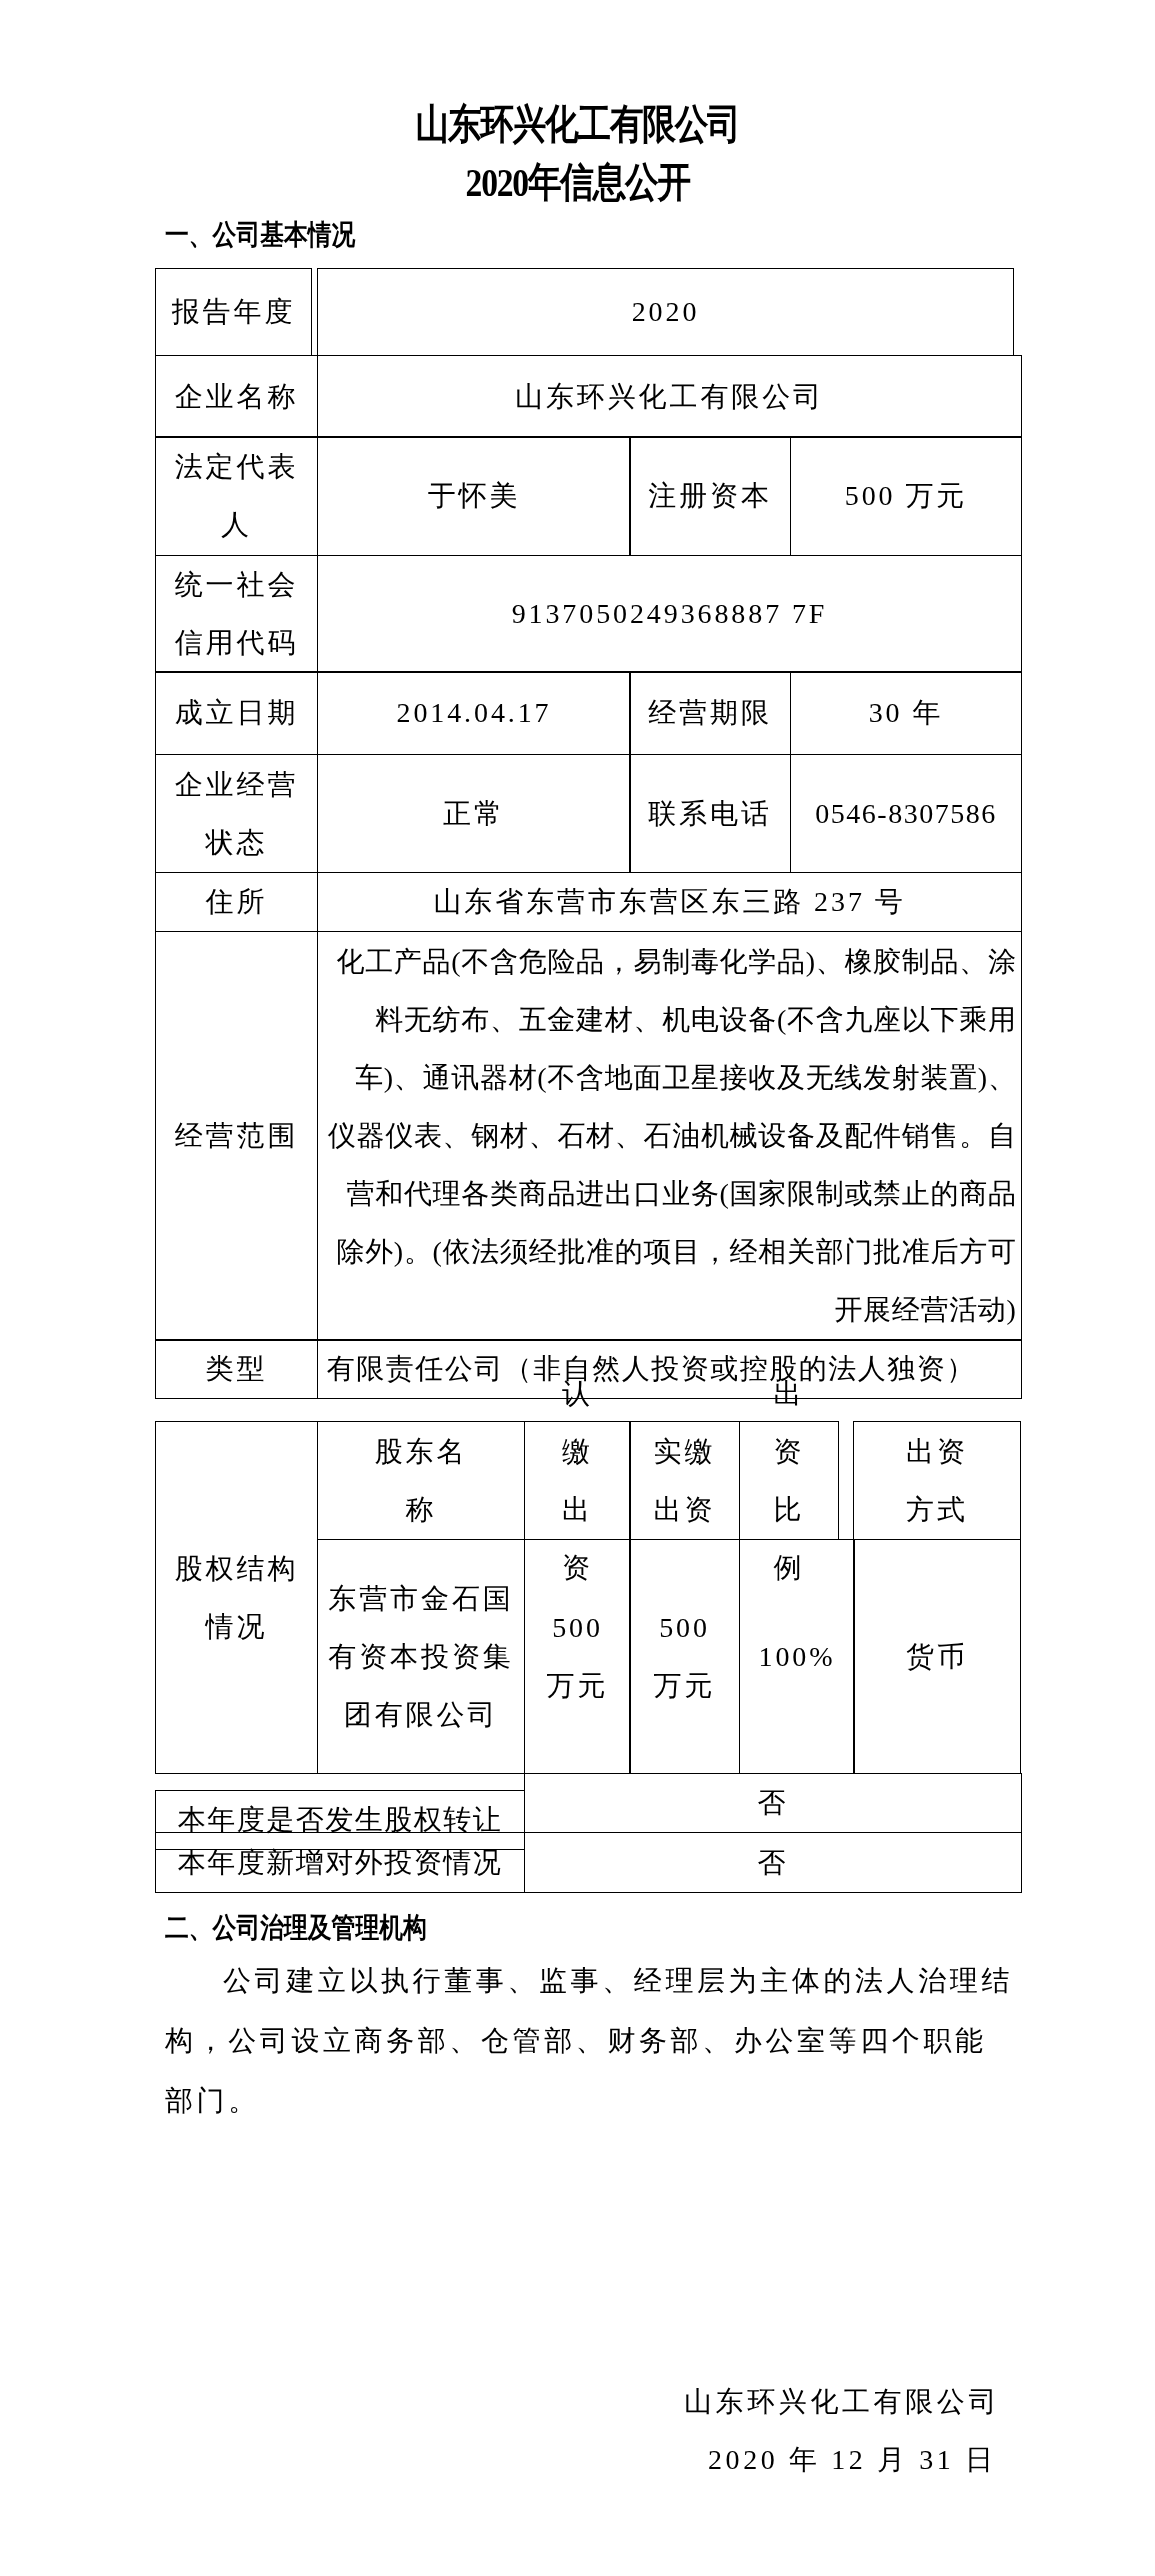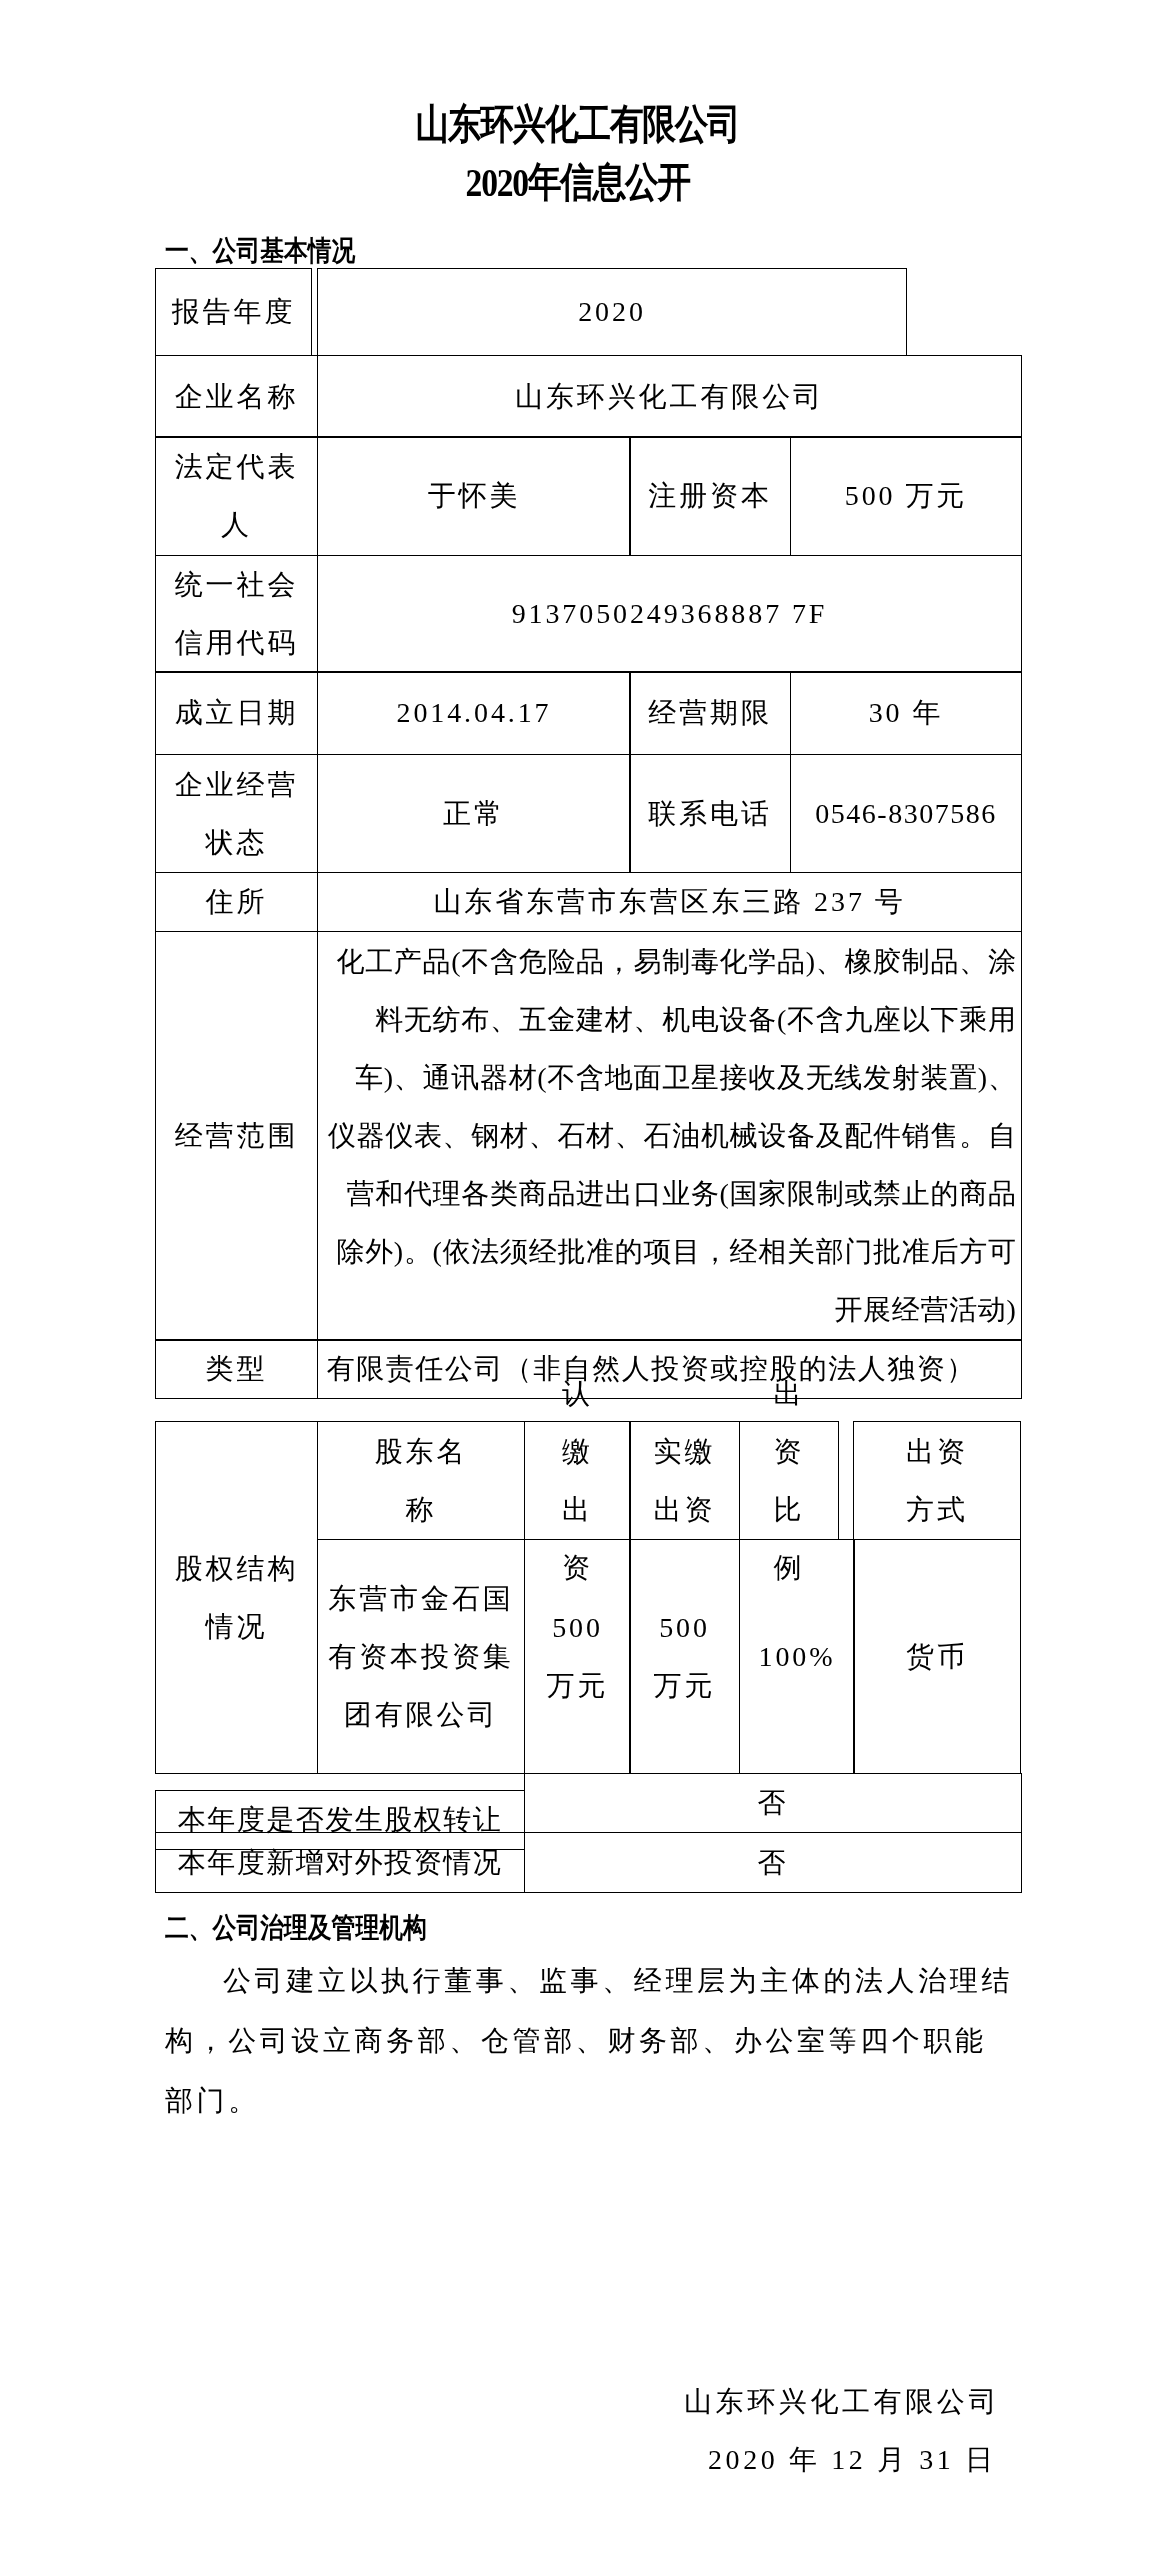--- a/index.html
+++ b/index.html
@@ -19,28 +19,28 @@
   .scope { font-size: 28px; line-height: 58px; letter-spacing: 1.5px; text-align: left; padding: 0 5.8px 0 8.7px; }
   .para { font-size: 28px; line-height: 60px; letter-spacing: 3.6px; text-align: left; }
   .sig { font-size: 28px; letter-spacing: 3.6px; line-height: 29px; }
 </style>
 </head>
 <body>
 
 <div class="abs title" style="top:102px;"><span>山东环兴化工有限公司</span></div>
 <div class="abs title" style="top:160px;"><span>2020年信息公开</span></div>
 
-<div class="abs h2" style="left:165px; top:236px;text-align:center;"><span>一、公司基本情况</span></div>
+<div class="abs h2" style="left:165px; top:220px;text-align:center;"><span>一、公司基本情况</span></div>
 
 <div>
 
   <div class="cell" style="left:155px; top:268px; width:157px; height:88px;">
       <span class="txt">报告年度</span>
     </div>
-  <div class="cell" style="left:317px; top:268px; width:590px; height:88px;">
+  <div class="cell" style="left:317px; top:268px; width:697px; height:88px;">
       <span class="txt">2020</span>
     </div>
 
   <div class="cell" style="left:155px; top:355px; width:163px; height:83px;">
       <span class="txt">企业名称</span>
     </div>
   <div class="cell" style="left:317px; top:355px; width:705px; height:83px;">
       <span class="txt">山东环兴化工有限公司</span>
     </div>
 

